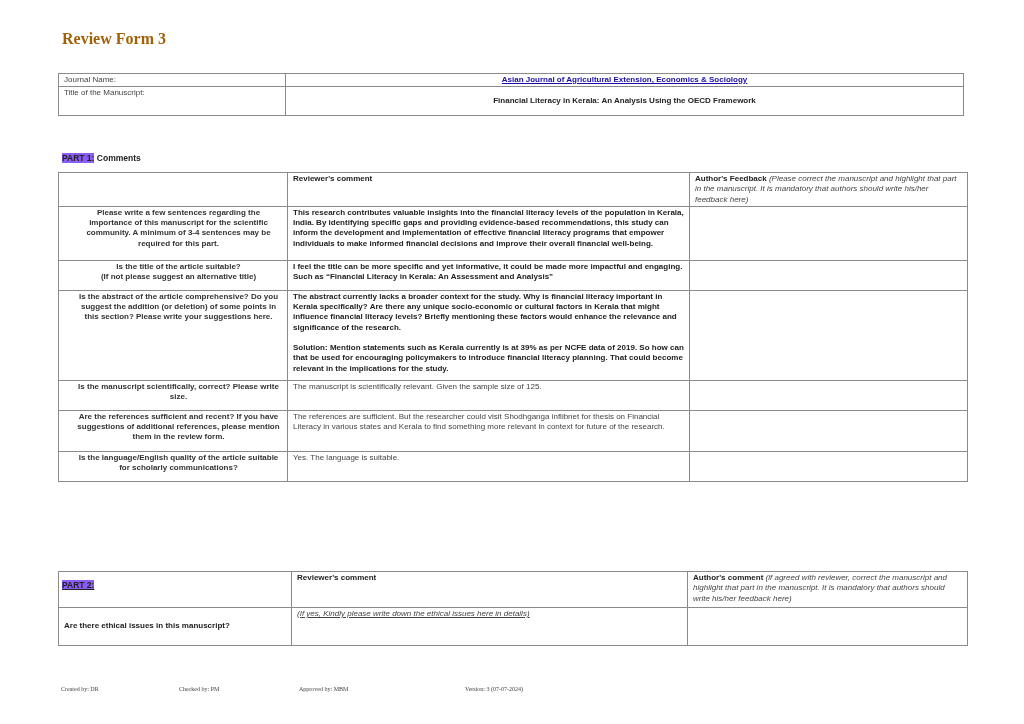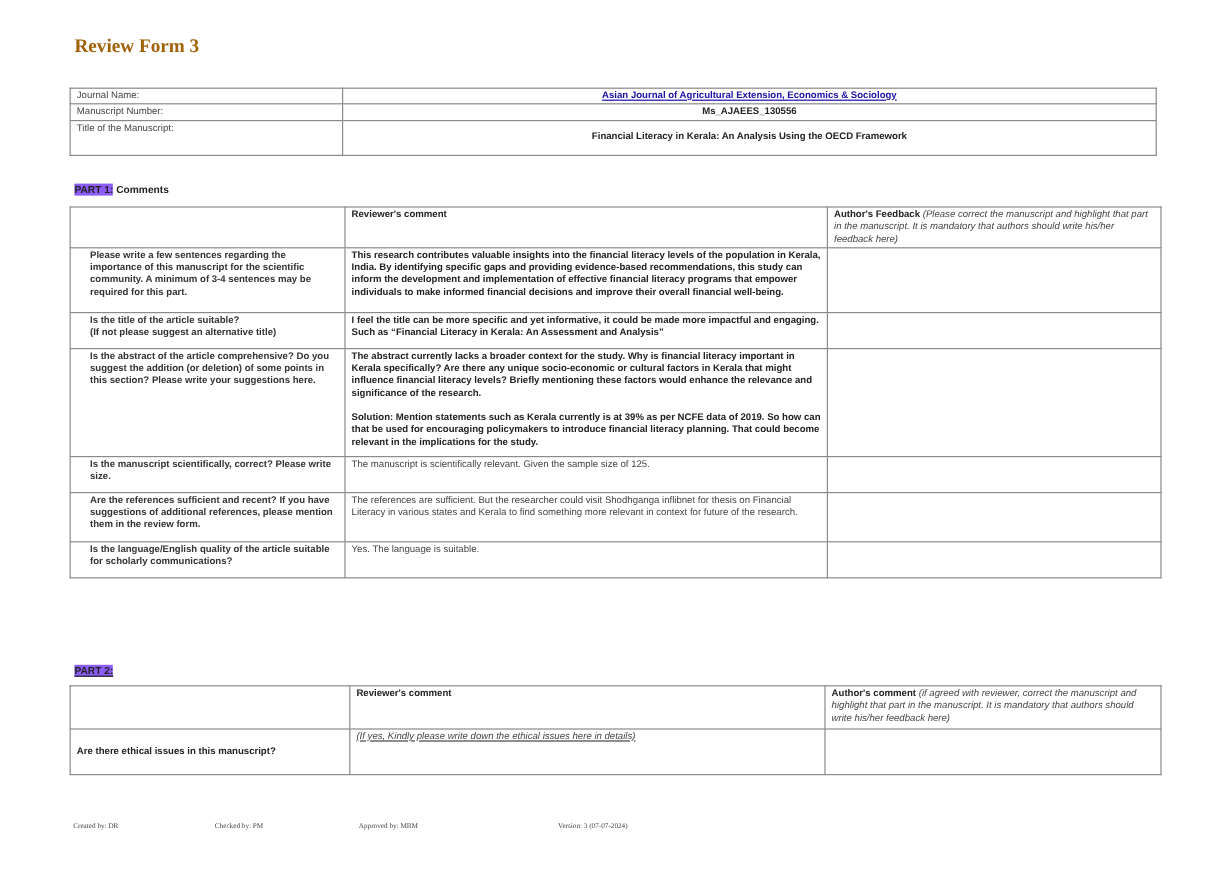--- a/index.html
+++ b/index.html
@@ -9,21 +9,21 @@
            font-weight: bold; font-size: 16px; color: #a16207; }
   table { border-collapse: collapse; position: absolute; table-layout: fixed; }
   td { border: 1px solid #8a8a8a; vertical-align: top; font-size: 8px; line-height: 10.3px; padding: 1px 5px; }
   .info { left: 58px; top: 73px; width: 905px; border-radius: 12px; }
   .info td { color: #444; }
   .info td.val { font-weight: bold; color: #222; text-align: center; }
   .info a { color: #1a0dab; text-decoration: underline; font-weight: bold; }
   .part-label { position: absolute; font-size: 8.5px; font-weight: bold; }
   .hl { background: #8b5cf6; }
   .p1 { left: 58px; top: 172px; width: 909px; }
-  .q { font-weight: bold; padding-left: 16px; color: #333; }
+  .q { font-weight: bold; padding-left: 16px; color: #333; text-align: center; }
   .bold { font-weight: bold; }
   .normal { font-weight: normal; color: #444; }
   .ital { font-style: italic; font-weight: normal; color: #444; }
   .p2 { left: 58px; top: 571px; width: 909px; }
   .u { text-decoration: underline; }
   .footer { position: absolute; top: 686px; font-family: "Liberation Serif", serif; font-size: 6px; color: #444; }
 </style>
 </head>
 <body>
 
@@ -31,24 +31,20 @@
 
 <table class="info">
   <colgroup>
       <col style="width:227px">
       <col style="width:678px">
     </colgroup>
   <tbody>
       <tr style="height:12px">
     <td>Journal Name:</td>
     <td class="val"><a>Asian Journal of Agricultural Extension, Economics &amp; Sociology</a></td>
-  </tr>
-  <tr style="height:13px">
-    <td>Manuscript Number:</td>
-    <td class="val">Ms_AJAEES_130556</td>
   </tr>
   <tr style="height:29px">
     <td>Title of the Manuscript:</td>
     <td class="val" style="vertical-align:middle">Financial Literacy in Kerala: An Analysis Using the OECD Framework</td>
   </tr>
 </tbody>
   </table>
 
 <div class="part-label" style="left:62px; top:153px;">
   <span class="hl">PART  1:</span><span> Comments</span>
@@ -98,21 +94,21 @@
     <td></td>
   </tr>
   <tr style="height:30px">
     <td class="q">Is the language/English quality of the article suitable for scholarly communications?</td>
     <td class="normal">Yes. The language is suitable.</td>
     <td></td>
   </tr>
 </tbody>
   </table>
 
-<div class="part-label" style="left:62px; top:554px;">
+<div class="part-label" style="left:62px; top:580px;">
   <span class="hl u">PART  2:</span>
 </div>
 
 <table class="p2">
   <colgroup>
       <col style="width:233px">
       <col style="width:396px">
       <col style="width:280px">
     </colgroup>
   <tbody>

